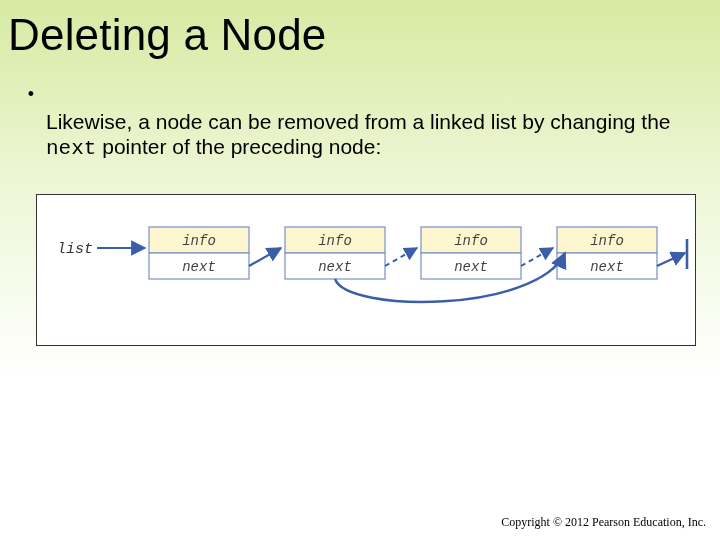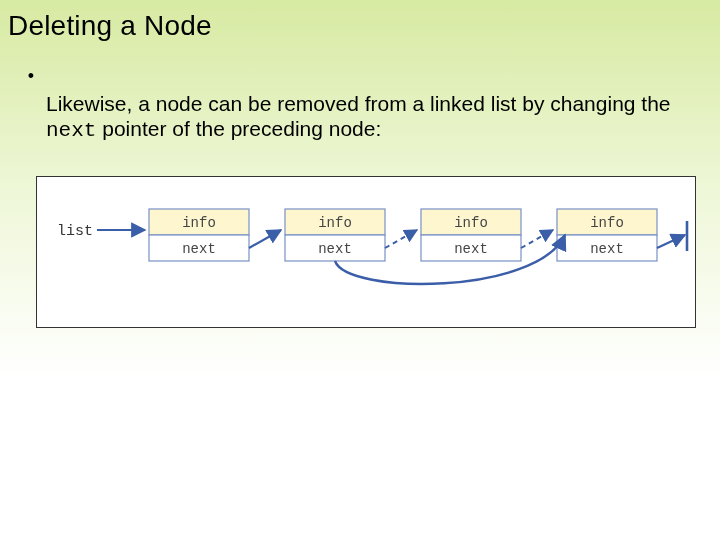--- a/index.html
+++ b/index.html
@@ -11,21 +11,21 @@
     overflow: hidden;
   }
   .slide {
     width: 720px;
     height: 540px;
     background: linear-gradient(to bottom, #d7eaa2 0%, #eef7d7 35%, #ffffff 70%, #ffffff 100%);
     position: relative;
     box-sizing: border-box;
   }
   .title {
-    font-size: 28px;
+    font-size: 44px;
     font-weight: normal;
     color: #000;
     padding: 10px 12px 4px 8px;
     letter-spacing: 0.2px;
   }
   .body {
     padding: 18px 24px 0 24px;
     font-size: 21px;
     color: #000;
     line-height: 1.18;
@@ -48,20 +48,21 @@
   }
   .code {
     font-family: "Courier New", Courier, monospace;
   }
   .figure {
     margin: 32px 24px 0 36px;
     background: #fff;
     border: 1px solid #333;
     height: 150px;
     position: relative;
+    font-style: italic;
   }
   .figure svg {
     position: absolute;
     top: 0; left: 0;
   }
   .copyright {
     position: absolute;
     right: 14px;
     bottom: 10px;
     font-family: "Times New Roman", Times, serif;
@@ -131,14 +132,15 @@
         <text x="570" y="76" text-anchor="middle" font-family="Courier New, monospace" font-size="14" fill="#444">next</text>
       </g>
 
       <path d="M 298 84 C 310 118, 500 118, 528 58" fill="none" stroke="#3b5ea8" stroke-width="2.4" marker-end="url(#ah)"></path>
 
       <line x1="620" y1="71" x2="648" y2="58" stroke="#3b5ea8" stroke-width="2.2" marker-end="url(#ah)"></line>
       <line x1="650" y1="44" x2="650" y2="74" stroke="#3b5ea8" stroke-width="2.6"></line>
     </svg>
   </div>
 
+  <div class="copyright">Copyright © 2012 Pearson Education, Inc.</div>
 
 </div>
 
 </body></html>

